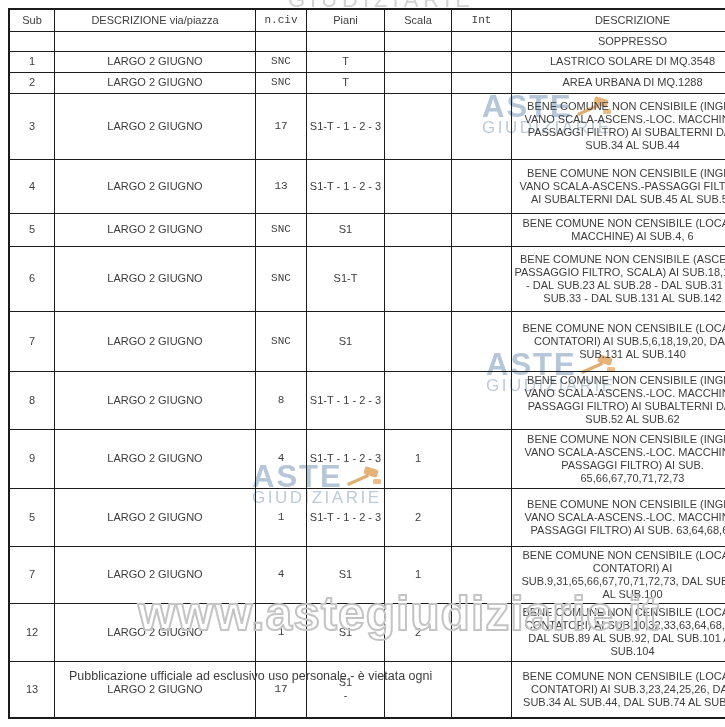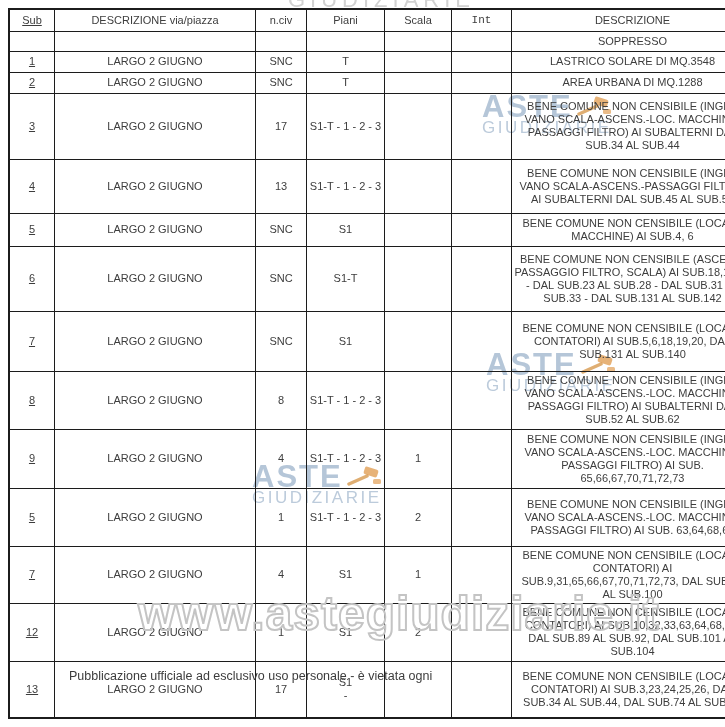--- a/index.html
+++ b/index.html
@@ -26,23 +26,23 @@
     color:#3d3d3d;
     text-align:center;
     vertical-align:middle;
     padding:1px 2px;
     background:transparent;
     font-weight:normal;
     overflow:hidden;
   }
   .cadastral-table{border:2px solid #1c1c1c;}
   .cadastral-table thead tr{height:22px;}
-  .col-sub{width:40px;text-decoration:underline;}
+  .col-sub{width:40px;}
   .col-ubicazione{width:196px;}
-  .col-nciv{width:46px;}
+  .col-nciv{width:46px;font-family:Liberation Mono, monospace;}
   .col-piani{width:73px;white-space:pre-line;margin-top:29px;}
   .col-scala{width:62px;}
   .col-int{width:55px;font-family:Liberation Mono, monospace;}
   .col-descrizione{width:237px;}
   tbody tr:nth-child(1){height:20px;}
   tbody tr:nth-child(2){height:21px;}
   tbody tr:nth-child(3){height:21px;}
   tbody tr:nth-child(4){height:66px;}
   tbody tr:nth-child(5){height:54px;}
   tbody tr:nth-child(6){height:33px;}

